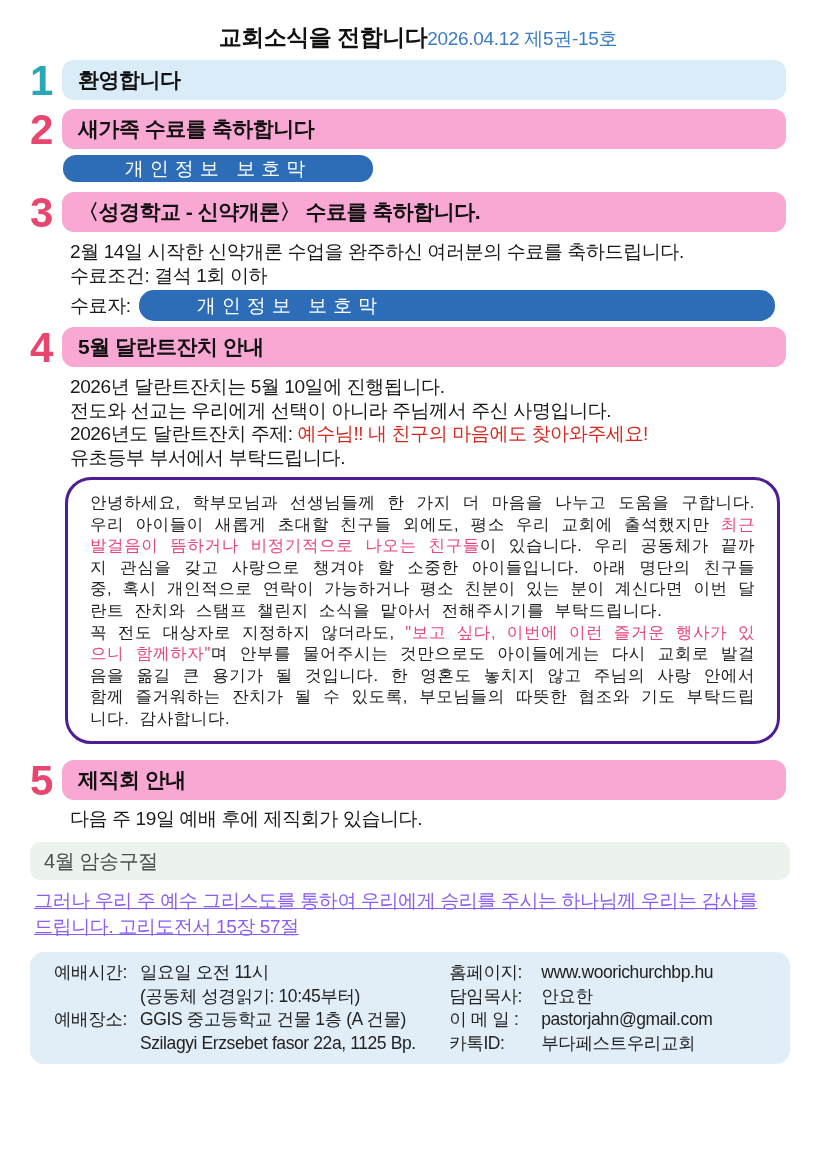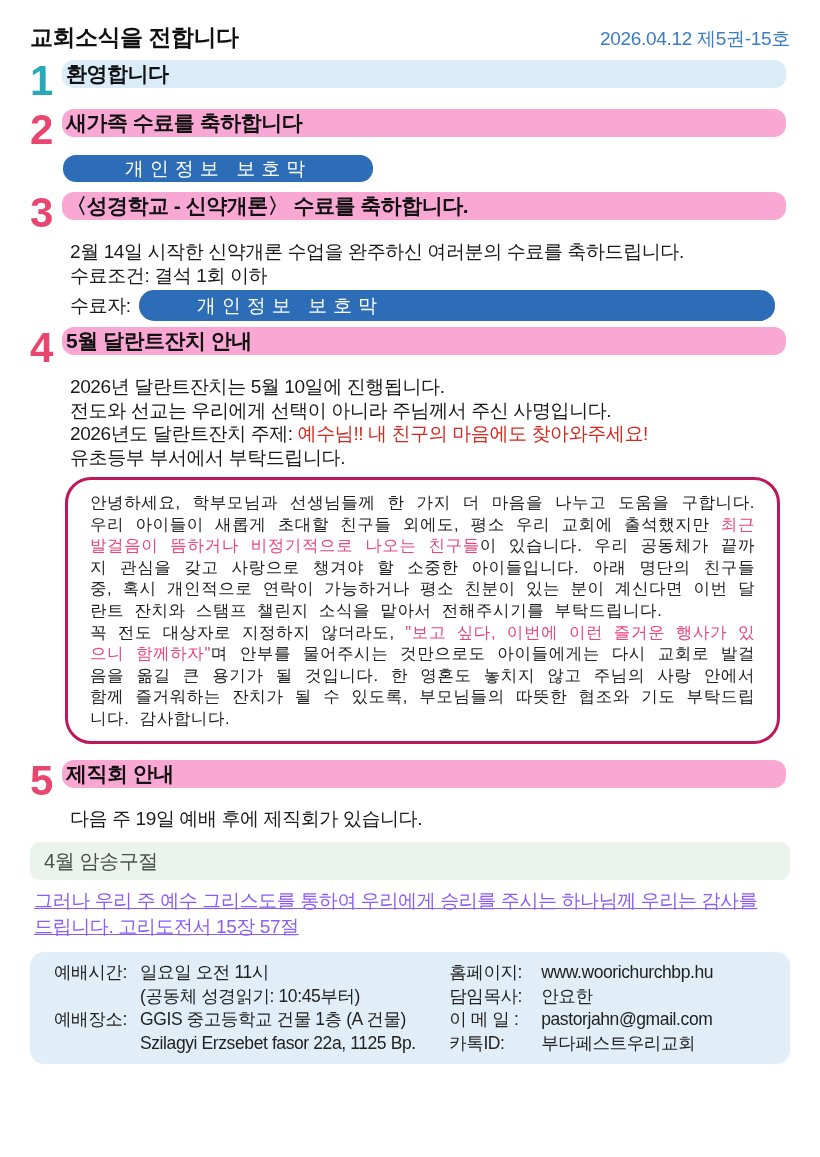--- a/index.html
+++ b/index.html
@@ -6,31 +6,31 @@
   body{
     width:820px;height:1157px;
     background:#ffffff;
     font-family:"Liberation Sans","DejaVu Sans",sans-serif;
     color:#1a1a1a;
     overflow:hidden;
   }
   .page{width:820px;height:1157px;padding:22px 30px 0 30px;box-sizing:border-box;overflow:hidden;}
 
   
-  .masthead{display:flex;justify-content:space-between;align-items:baseline;height:30px;}
+  .masthead{display:flex;justify-content:center;align-items:baseline;height:30px;margin-left:16px;}
   .mast-title{font-size:23px;font-weight:bold;color:#111;letter-spacing:-0.5px;}
   .mast-issue{font-size:19px;color:#3a7cc6;letter-spacing:-0.3px;}
 
   
   .sec-head{display:flex;align-items:flex-start;margin-top:8px;}
   .sec-num{flex:0 0 32px;font-size:42px;line-height:42px;font-weight:bold;letter-spacing:-2px;}
   .num-teal{color:#2ba8b6;}
   .num-pink{color:#e8466f;}
-  .sec-bar{flex:1;height:28px;border-radius:12px;display:flex;align-items:center;
-           padding-left:4px;margin-right:4px;box-sizing:border-box;
+  .sec-bar{flex:1;height:40px;border-radius:12px;display:flex;align-items:center;
+           padding-left:16px;margin-right:4px;box-sizing:border-box;
            font-size:21px;font-weight:bold;color:#111;letter-spacing:-0.5px;}
   .bar-blue{background:#d9ecf8;}
   .bar-pink{background:#f9a8d4;}
 
   
   .sec-body{margin-left:40px;margin-top:6px;font-size:19px;line-height:23.5px;letter-spacing:-0.4px;}
   .sec-body .tline{white-space:nowrap;}
   .c-crimson{color:#e8336b;}
   .c-red{color:#d6281e;}
   .c-pink{color:#e8457c;}
@@ -39,21 +39,21 @@
   .pill{background:#2d6db8;color:#ffffff;font-weight:normal;font-size:19px;
         letter-spacing:6px;border-radius:13px;text-align:center;
         display:flex;align-items:center;justify-content:center;box-sizing:border-box;}
   .pill-a{width:310px;height:27px;margin:4px 0 10px 33px;}
   .recipient-row{display:flex;align-items:center;margin:3px 0 0 40px;}
   .recipient-label{font-size:19px;letter-spacing:-0.4px;flex:0 0 auto;}
   .pill-b{flex:1;height:31px;margin-left:8px;margin-right:15px;border-radius:15px;
           justify-content:flex-start;padding-left:58px;}
 
   
-  .notice-box{margin:8px 10px 0 35px;border:3px solid #be185d;border-radius:26px;
+  .notice-box{margin:8px 10px 0 35px;border:3px solid #4c1d95;border-radius:26px;
               padding:12px 22px 11px 22px;box-sizing:border-box;
               font-size:16.5px;line-height:21.6px;color:#222;
               letter-spacing:0.6px;word-spacing:5px;}
   .notice-box .tline{text-align:justify;white-space:normal;}
 
   
   .verse-bar{margin-top:12px;height:38px;background:#ecf3ec;border-radius:10px;
              display:flex;align-items:center;padding-left:14px;
              font-size:20px;color:#49514b;letter-spacing:-0.4px;}
   .verse-text{margin-top:8px;padding:0 4px;font-size:19px;line-height:26px;color:#8b5cf6;

